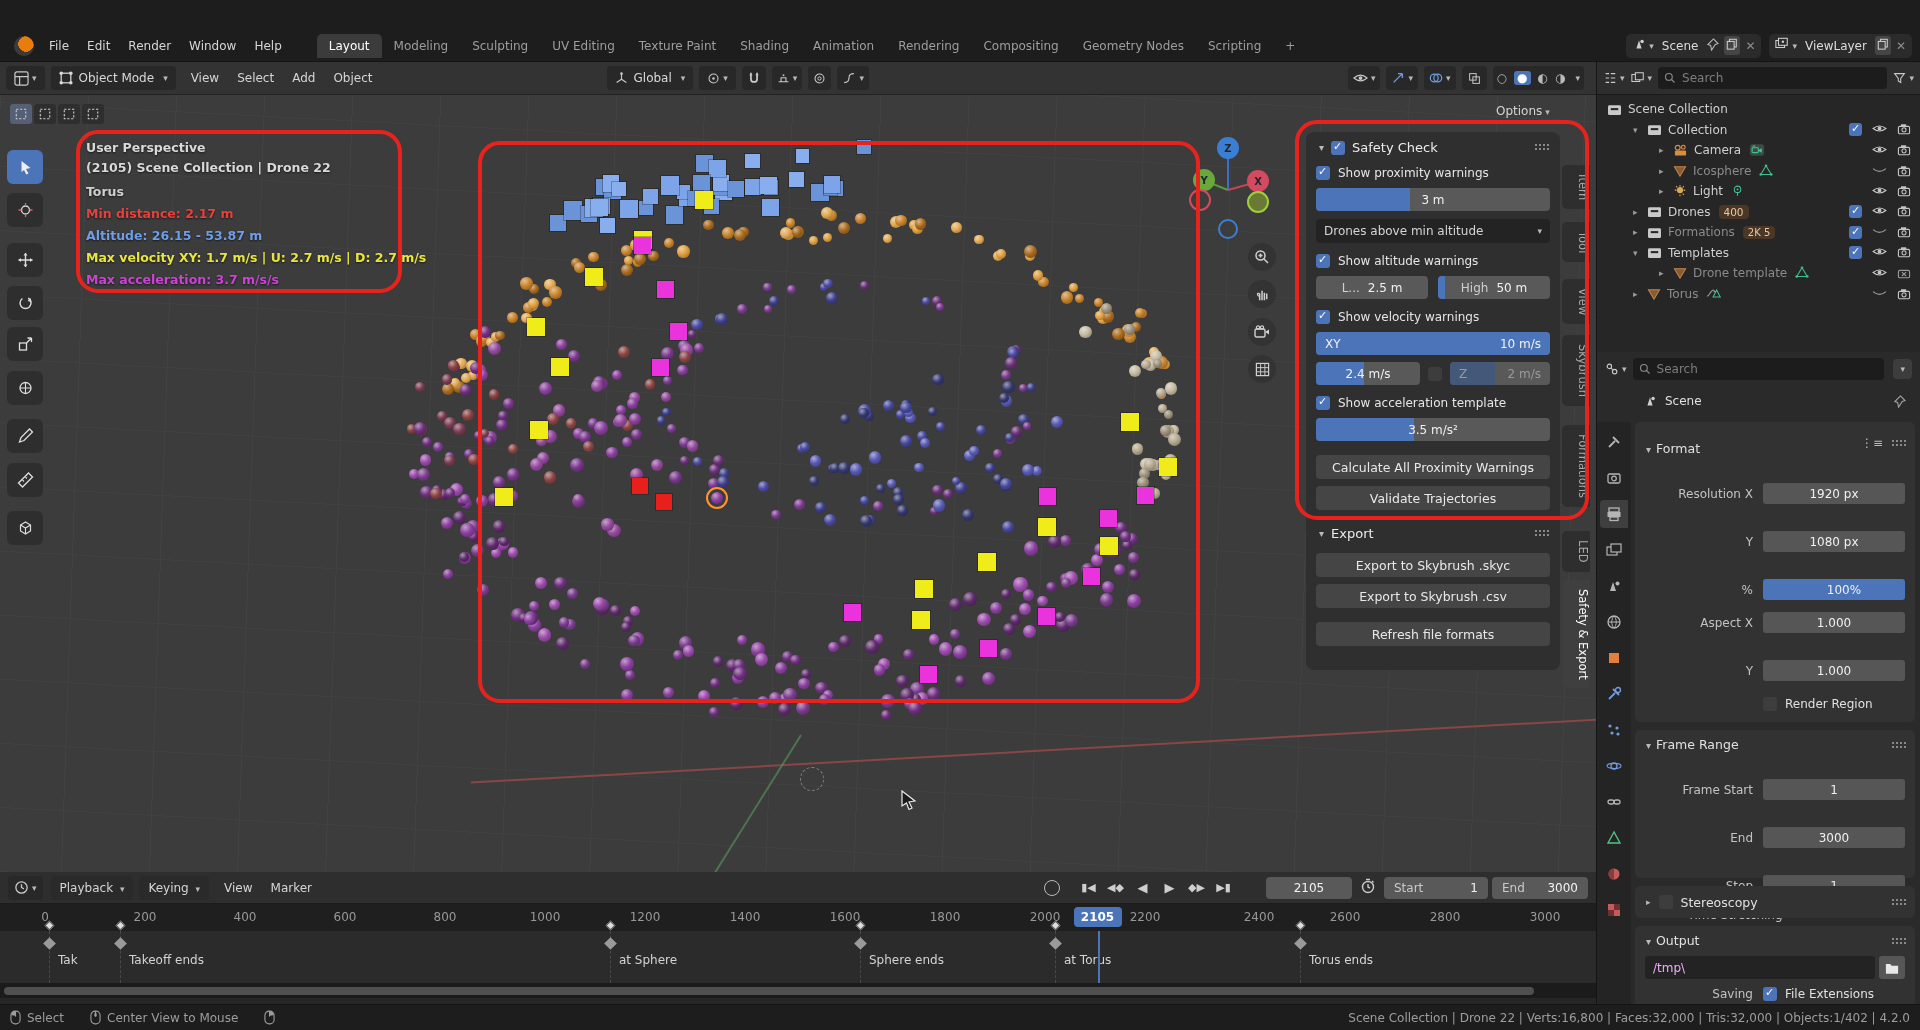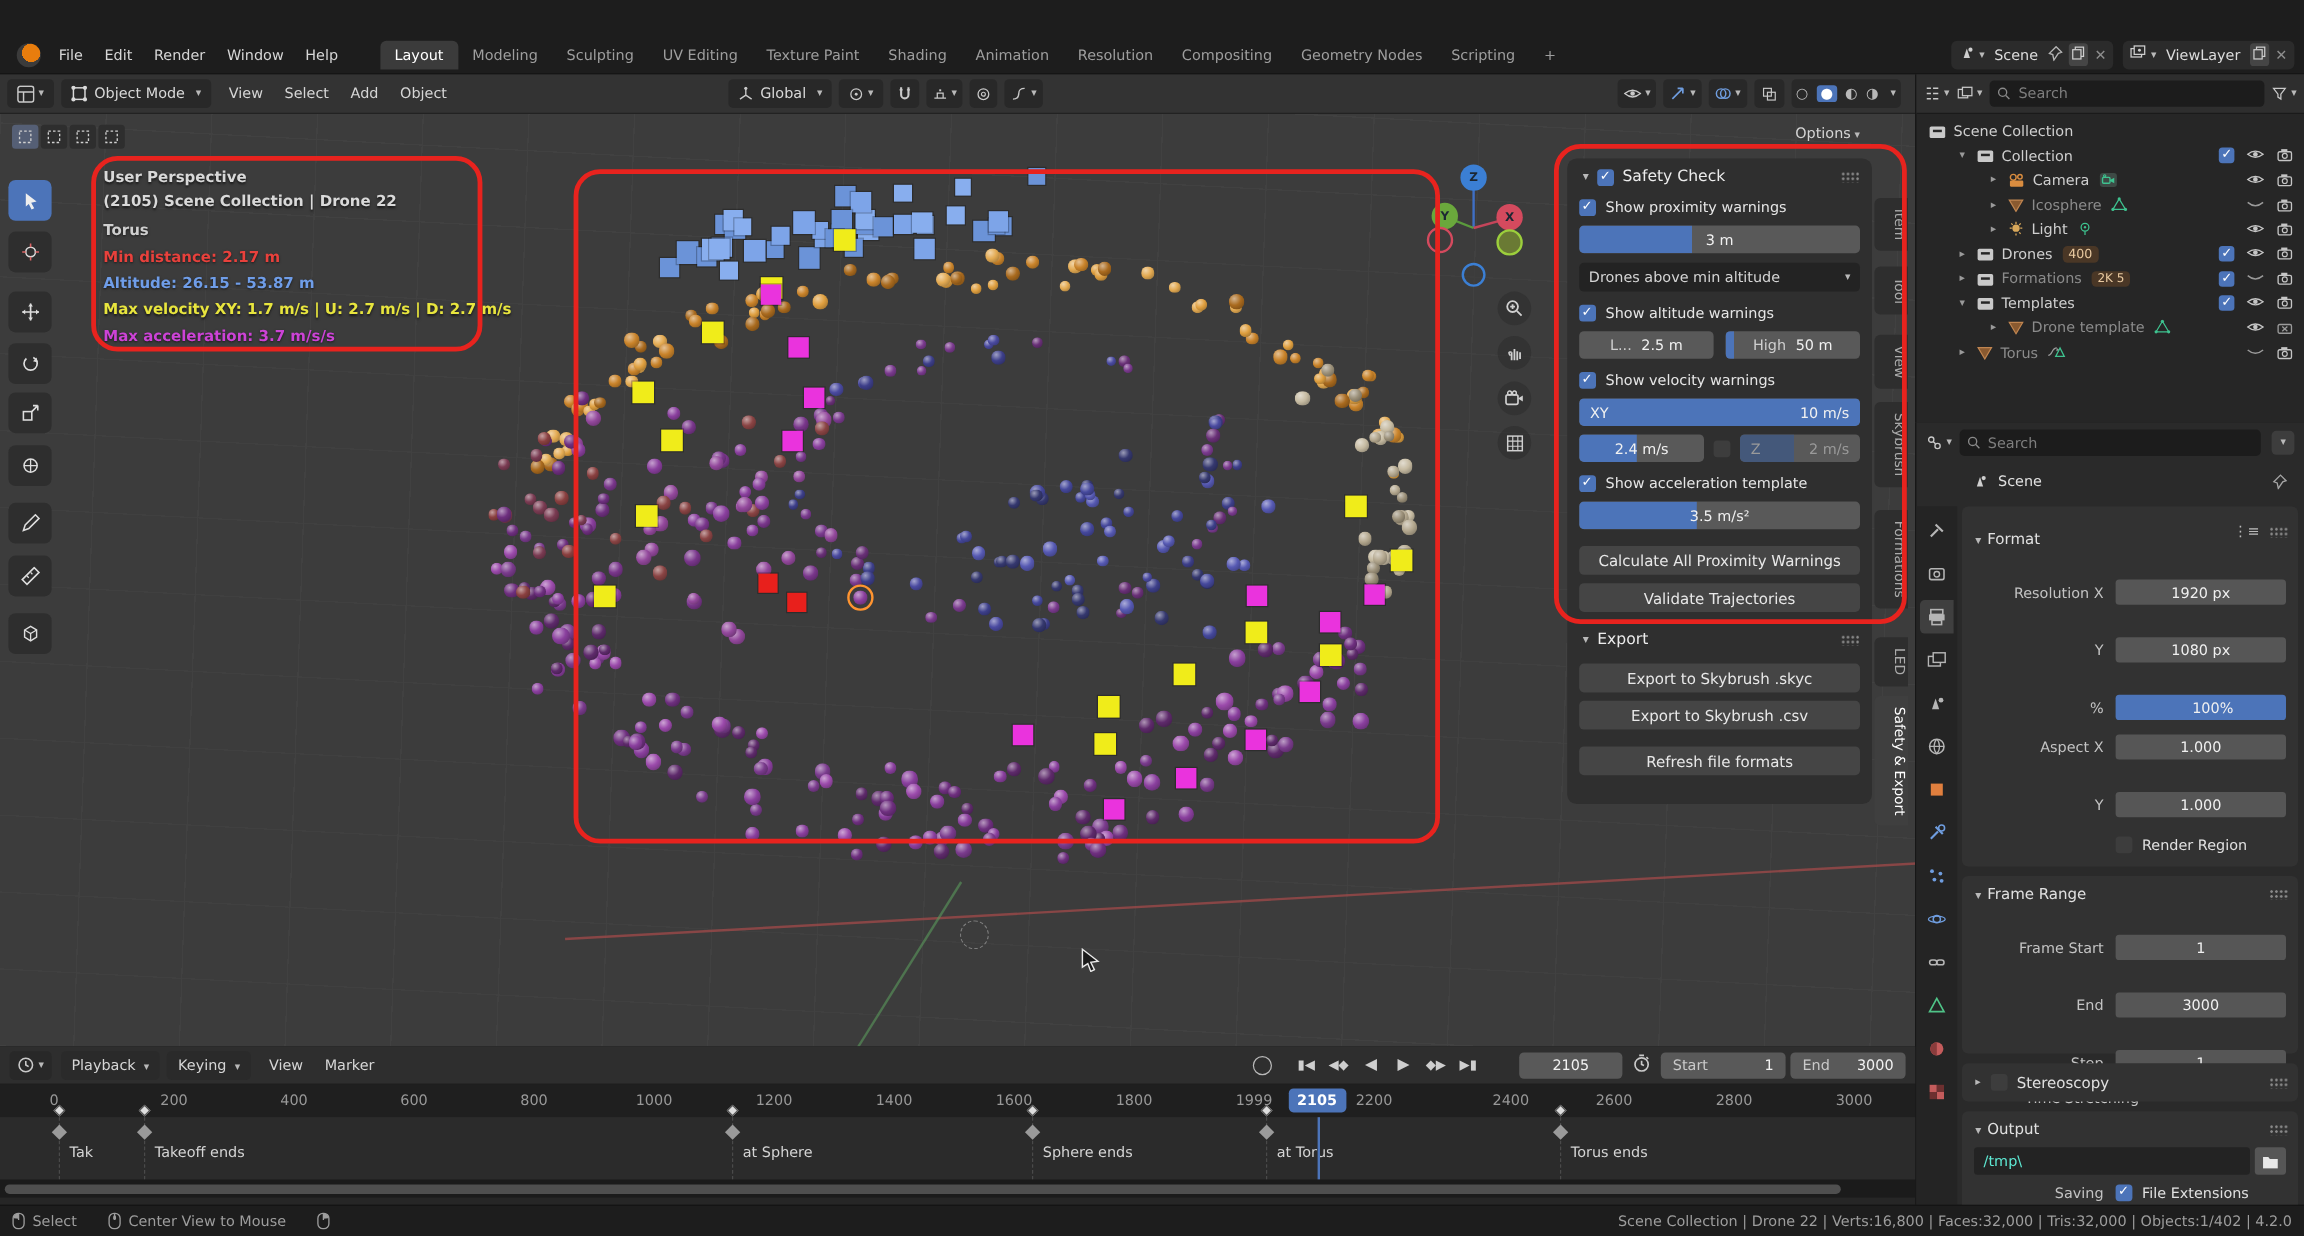--- a/index.html
+++ b/index.html
@@ -101,21 +101,21 @@
         <span class="menu-item">Help</span>
       </span>
     <span id="ws-tabs" class="flex" style="margin-left:26px;">
         <span class="ws-tab active">Layout</span>
         <span class="ws-tab">Modeling</span>
         <span class="ws-tab">Sculpting</span>
         <span class="ws-tab">UV Editing</span>
         <span class="ws-tab">Texture Paint</span>
         <span class="ws-tab">Shading</span>
         <span class="ws-tab">Animation</span>
-        <span class="ws-tab">Resolution</span>
+        <span class="ws-tab">Rendering</span>
         <span class="ws-tab">Compositing</span>
         <span class="ws-tab">Geometry Nodes</span>
         <span class="ws-tab">Scripting</span>
         <span class="ws-tab">+</span>
       </span>
     <span style="flex:1"></span>
     <span class="sel-chip">
       <span class="ic"><svg width="14" height="14" viewBox="0 0 16 16">
             <path d="M5 13 L8 4 L11 13Z" fill="#cfcfcf"></path>
             <circle cx="11.5" cy="5" r="2" fill="#cfcfcf"></circle>
@@ -1523,21 +1523,21 @@
         <span style="color:#e0e0e0;font-size:12.5px;flex:1;">Stereoscopy</span>
         <span class="handle"></span>
       </div>
     </div>
     <div class="pbox" style="top:574px;height:104px;">
       <div class="flex">
           <h3 style="flex:1;"><span class="chev" style="font-size:10px;margin-right:5px;">▾</span><span>Output</span></h3>
           <span class="handle" style="margin-right:8px;margin-top:6px;"></span>
         </div>
       <div class="flex" style="padding:6px 10px 0 10px;gap:4px;">
-        <span style="flex:1;height:23px;background:#232323;border-radius:3px;display:flex;align-items:center;padding:0 8px;color:#5eead4;">/tmp\</span>
+        <span style="flex:1;height:23px;background:#232323;border-radius:3px;display:flex;align-items:center;padding:0 8px;color:#f0abfc;">/tmp\</span>
         <span style="width:26px;height:23px;background:#565656;border-radius:3px;display:flex;align-items:center;justify-content:center;">
             <svg width="14" height="12" viewBox="0 0 16 13">
               <path d="M1 2h5l1.5 2H15v9H1z" fill="#e8e8e8"></path>
             </svg>
           </span>
       </div>
       <div class="flex" style="padding:8px 10px 0 10px;">
         <span style="width:118px;text-align:right;color:#c3c3c3;padding-right:10px;">Saving</span>
         <span class="cb on"></span>
         <span style="margin-left:8px;color:#e0e0e0;">File Extensions</span>
@@ -1588,21 +1588,21 @@
         <span class="tick-lb" style="left: 45px;">0</span>
         <span class="tick-lb" style="left: 145px;">200</span>
         <span class="tick-lb" style="left: 245px;">400</span>
         <span class="tick-lb" style="left: 345px;">600</span>
         <span class="tick-lb" style="left: 445px;">800</span>
         <span class="tick-lb" style="left: 545px;">1000</span>
         <span class="tick-lb" style="left: 645px;">1200</span>
         <span class="tick-lb" style="left: 745px;">1400</span>
         <span class="tick-lb" style="left: 845px;">1600</span>
         <span class="tick-lb" style="left: 945px;">1800</span>
-        <span class="tick-lb" style="left: 1045px;">1999</span>
+        <span class="tick-lb" style="left: 1045px;">2000</span>
         <span class="tick-lb" style="left: 1145px;">2200</span>
         <span class="tick-lb" style="left: 1259px;">2400</span>
         <span class="tick-lb" style="left: 1345px;">2600</span>
         <span class="tick-lb" style="left: 1445px;">2800</span>
         <span class="tick-lb" style="left: 1545px;">3000</span>
         <div style="position: absolute; left: 1073.5px; top: 3px; width: 48px; height: 20px; background: rgb(76, 116, 185); border-radius: 4px; color: rgb(255, 255, 255); display: flex; align-items: center; justify-content: center; font-weight: bold; z-index: 5;">2105</div>
         <div class="kf" style="left: 46px; top: 18px;"></div>
         <div class="kf" style="left: 117px; top: 18px;"></div>
         <div class="kf" style="left: 607px; top: 18px;"></div>
         <div class="kf" style="left: 857px; top: 18px;"></div>

